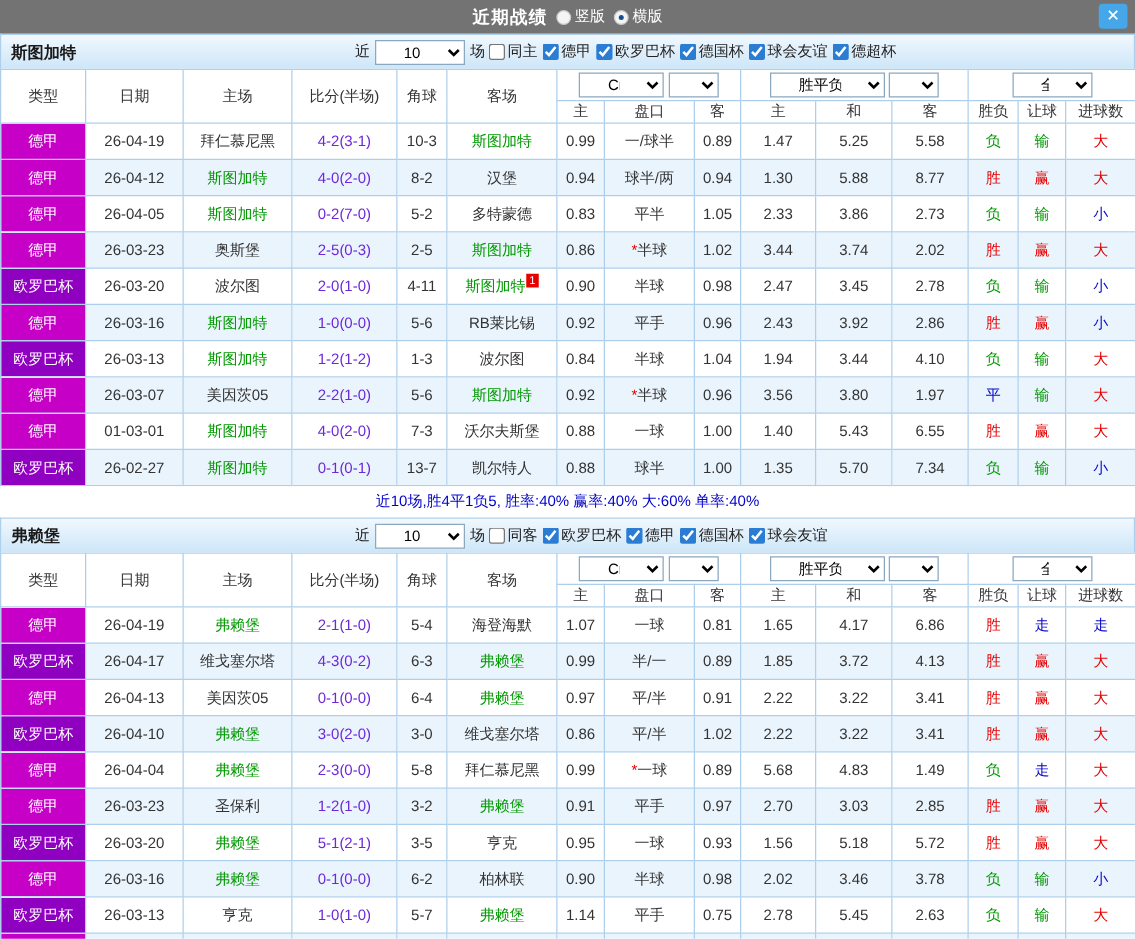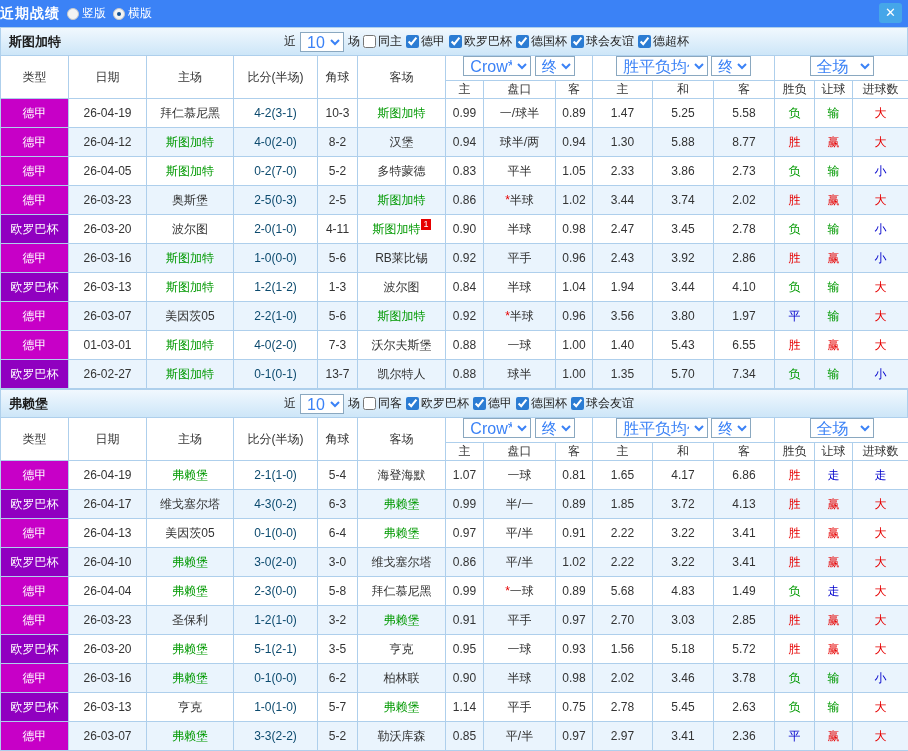--- a/index.html
+++ b/index.html
@@ -4,22 +4,22 @@
 <style>
   * { box-sizing: border-box; }
   html,body { margin:0; padding:0; }
   body {
     width:908px; height:751px; overflow:hidden;
     font-family:"Liberation Sans","DejaVu Sans",sans-serif;
     background:#fff;
   }
   
   .titlebar {
-    height:27px; background:#3b82f6; position:relative;
-    display:flex; align-items:center; color:#fff;
+    height:27px; background:#737373; position:relative;
+    display:flex; align-items:center; justify-content:center; color:#fff;
   }
   .tb-center { display:flex; align-items:center; gap:7px; }
   .tb-title { font-size:14px; font-weight:bold; letter-spacing:1px; }
   .radio-label { display:flex; align-items:center; gap:3px; font-size:12px; cursor:pointer; }
   .radio {
     width:12px; height:12px; border-radius:50%;
     background:#f4f4f4; border:1px solid #c9c9c9; display:inline-block; position:relative;
   }
   .radio.sel::after {
     content:""; position:absolute; left:3px; top:3px; width:4px; height:4px;
@@ -38,39 +38,39 @@
   }
   .team-title { font-size:13px; font-weight:bold; color:#1b1b1b; margin-left:8px; }
   .filters {
     position:absolute; left:283px; top:0; height:100%;
     display:flex; align-items:center; font-size:12px; color:#222; white-space:nowrap;
   }
   .filters select { margin:0 4px; }
   .chk { display:inline-flex; align-items:center; margin-right:1px; cursor:pointer; }
   .chk input { margin:0 2px 0 3px; width:13px; height:13px; accent-color:#2b7cd3; }
   select {
-    font-size:16px; height:20px; border:1px solid #8aa8c0;
-    background:#fff; color:#3b82f6; padding:0 2px;
+    font-size:12px; height:20px; border:1px solid #8aa8c0;
+    background:#fff; color:#000000; padding:0 18px;
   }
   .sel-company { width:68px; }
   .sel-final { width:40px; }
   .sel-avg { width:92px; }
   .sel-scope { width:64px; }
   
   table { border-collapse:collapse; table-layout:fixed; width:908px; }
   td {
     border:1px solid #aecfec; font-size:12px; color:#333; text-align:center;
     padding:0; white-space:nowrap; overflow:hidden; height:28px; line-height:28px;
   }
   thead tr.h1 td { height:24px; line-height:24px; background:#fff; }
   thead tr.h2 td { height:17px; line-height:17px; background:#fff; }
   tbody tr:nth-child(even) td { background:#eaf4fd; }
   tbody tr:nth-child(odd) td { background:#fff; }
   td.league { color:#fff; }
-  td.score { color:#0c4a6e;margin-top:32px; }
+  td.score { color:#6d28d9;margin-top:32px; }
   td.team.hl { color:#009900; }
   .card-badge {
     display:inline-block; background:#e60000; color:#fff; font-size:9px;
     line-height:11px; height:11px; padding:0 2px; vertical-align:top; margin:4px 0 0 1px;
   }
   .star { color:#e60000; }
   .summary {
     height:25px; line-height:25px; text-align:center; font-size:12px; color:#0000cc;
     background:#fff;
   }
@@ -341,20 +341,21 @@
           <td class="num">1.35</td>
           <td class="num">5.70</td>
           <td class="num">7.34</td>
           <td class="res" style="color: rgb(0, 153, 0);">负</td>
           <td class="res" style="color: rgb(0, 153, 0);">输</td>
           <td class="res" style="color: rgb(0, 0, 204);">小</td>
         </tr>
       </tbody>
   </table>
 
+  <div class="summary">近10场,胜4平1负5, 胜率:40% 赢率:40% 大:60% 单率:40%</div>
 
   <div class="section-bar">
     <span class="team-title">弗赖堡</span>
     <div class="filters">
       <span>近</span>
       <select class="sel-count"><option>10</option></select>
       <span>场</span>
       <label class="chk">
         <input type="checkbox" id="same-1" style="">
         <span>同客</span>

